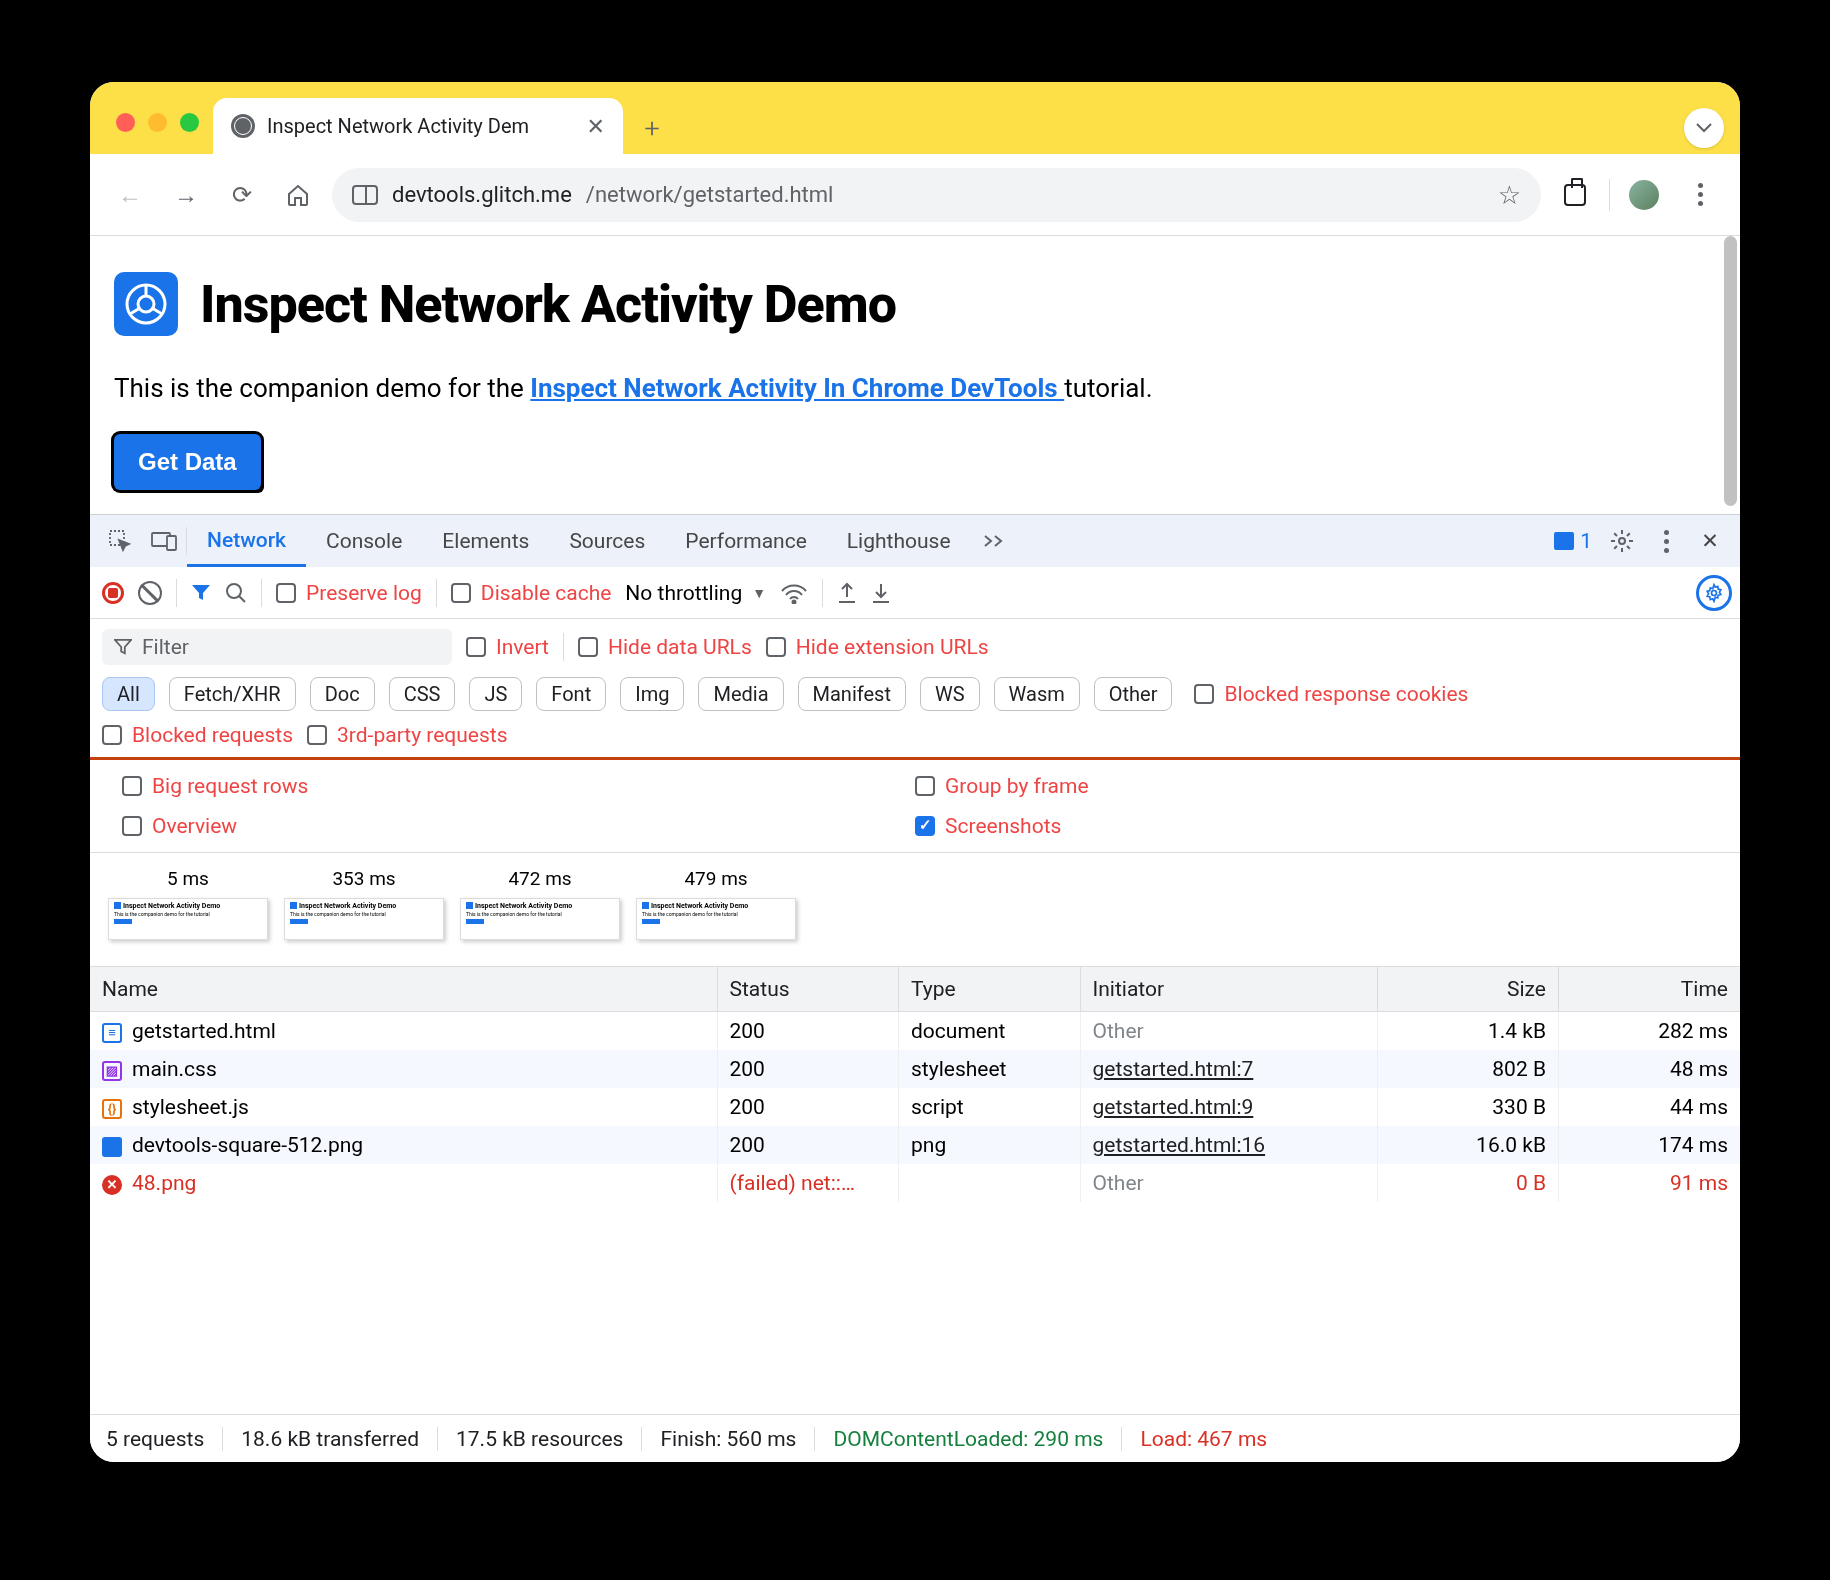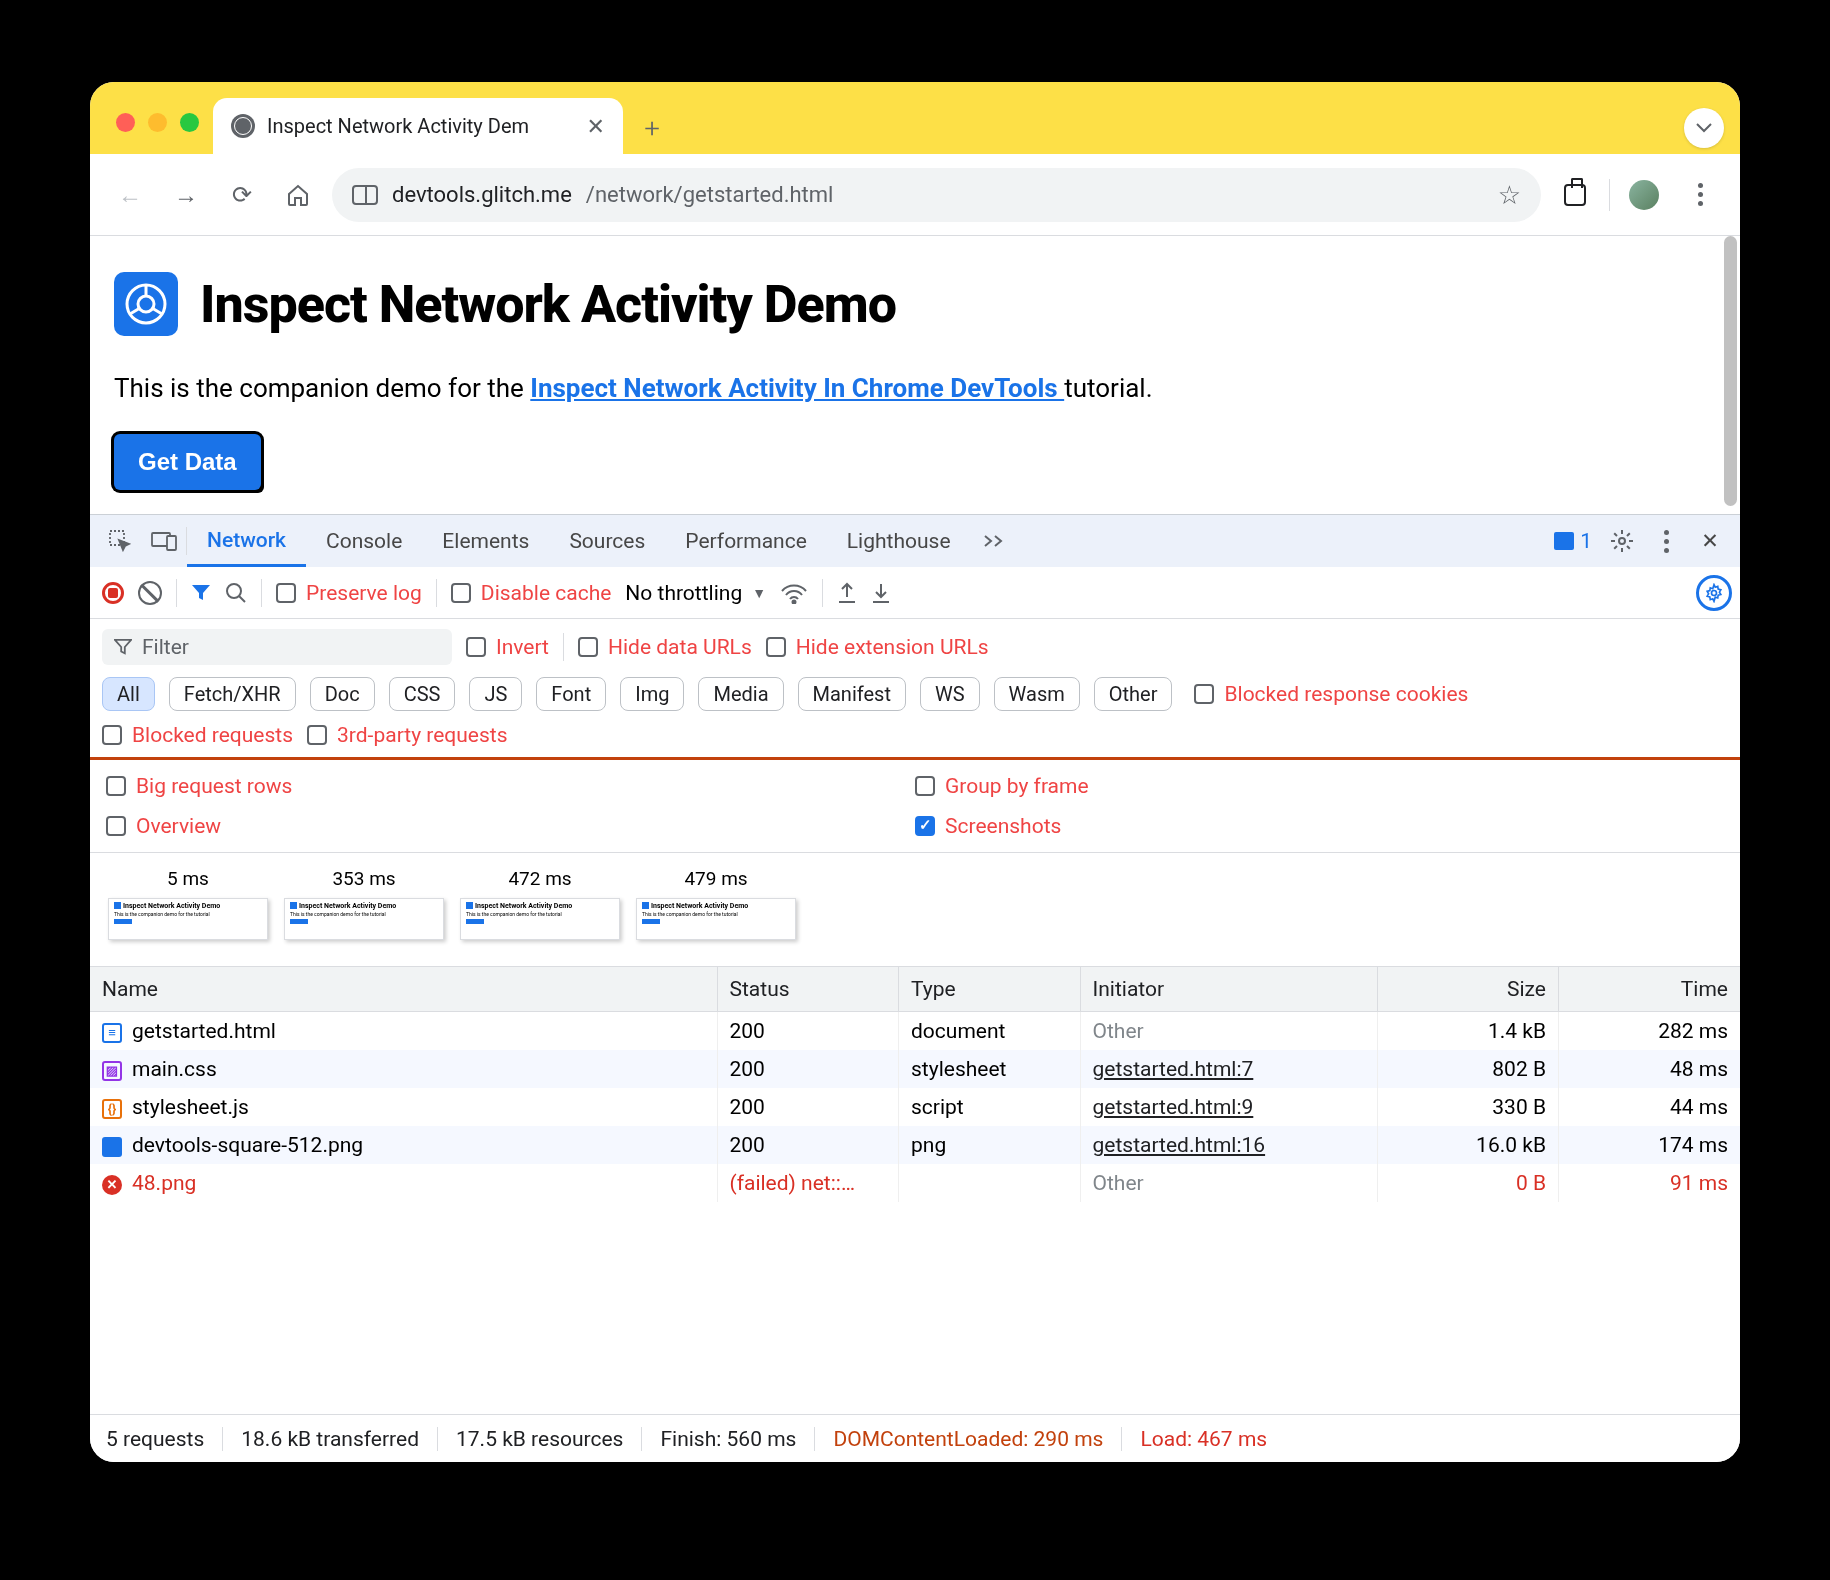--- a/index.html
+++ b/index.html
@@ -70,21 +70,21 @@
 .upld, .dnld { font-size:22px; color:#5f6368; }
 .gear-blue { position:absolute; right:8px; width:36px; height:36px; border:3px solid #1a73e8; border-radius:50%; display:flex; align-items:center; justify-content:center; color:#1a73e8; }
 
 .dt-filter { padding: 10px 12px; border-bottom:3px solid #c2410c; }
 .fr { display:flex; align-items:center; gap:14px; flex-wrap:wrap; margin-bottom:12px; font-size:21px; color:#202124; }
 .fr:last-child { margin-bottom:0; }
 .filter-input { background:#f1f3f4; border-radius:6px; padding:6px 12px; display:flex; align-items:center; gap:10px; color:#5f6368; width:350px; }
 .chip { border:1px solid #bdc1c6; border-radius:8px; padding:4px 14px; font-size:20px; background:#fff; }
 .chip.on { background:#d7e6ff; border-color:#a9c6f5; }
 
-.dt-opts { display:flex; padding:14px 16px; border-bottom:1px solid #dadce0; font-size:21px;justify-content:flex-end; }
+.dt-opts { display:flex; padding:14px 32px; border-bottom:1px solid #dadce0; font-size:21px;justify-content:flex-end; }
 .dt-opts .col { flex:1; display:flex; flex-direction:column; gap:16px; }
 
 .filmstrip { display:flex; gap:16px; padding:14px 18px 26px 18px; border-bottom:1px solid #dadce0; }
 .frame { width:160px; }
 .frame .ts { text-align:center; font-size:19px; margin-bottom:8px; }
 .thumb { height:42px; background:#fff; border:1px solid #dadce0; box-shadow:2px 2px 4px rgba(0,0,0,.2); padding:3px 5px; font-size:7px; line-height:1.2; overflow:hidden; }
 .thumb .tt { font-weight:bold; display:flex; gap:2px; }
 .thumb .tt::before { content:''; width:7px; height:7px; background:#1a73e8; display:inline-block; }
 .thumb .tb { background:#1a73e8; width:18px; height:5px; margin-top:2px; }
 
@@ -102,21 +102,21 @@
 .fico.img { background:#1a73e8; border-radius:3px; }
 .fico.err { background:#d93025; border-radius:50%; color:#fff; }
 .muted { color:#80868b; }
 .link { color:#202124; text-decoration:underline; }
 .right { text-align:right; }
 .red { color:#d93025; }
 
 .status { height:48px; border-top:1px solid #dadce0; display:flex; align-items:center; padding:0 16px; gap:0; font-size:21px; color:#202124; }
 .status .seg { padding:0 18px; border-right:1px solid #dadce0; }
 .status .seg:first-child { padding-left:0; }
-.status .seg.blue { color:#c2410c; }
+.status .seg.blue { color:#15803d; }
 .status .seg.red { color:#d93025; border-right:none; }
 
 svg { display:block; }
 </style>
 </head>
 <body>
 
 <div class="window">
 
   <div class="chrome-top">

